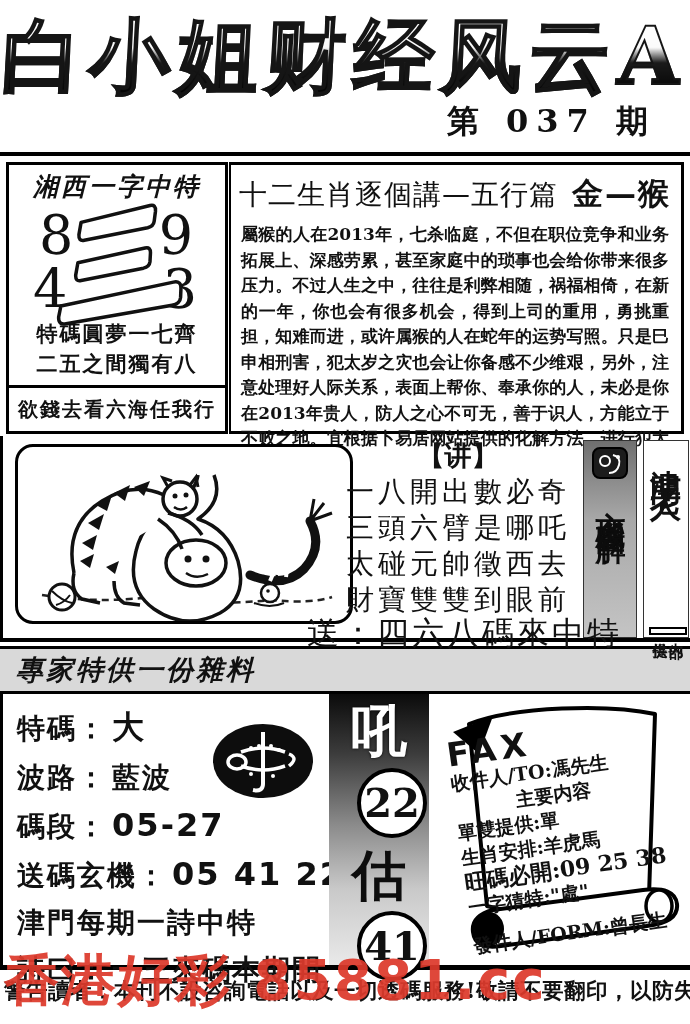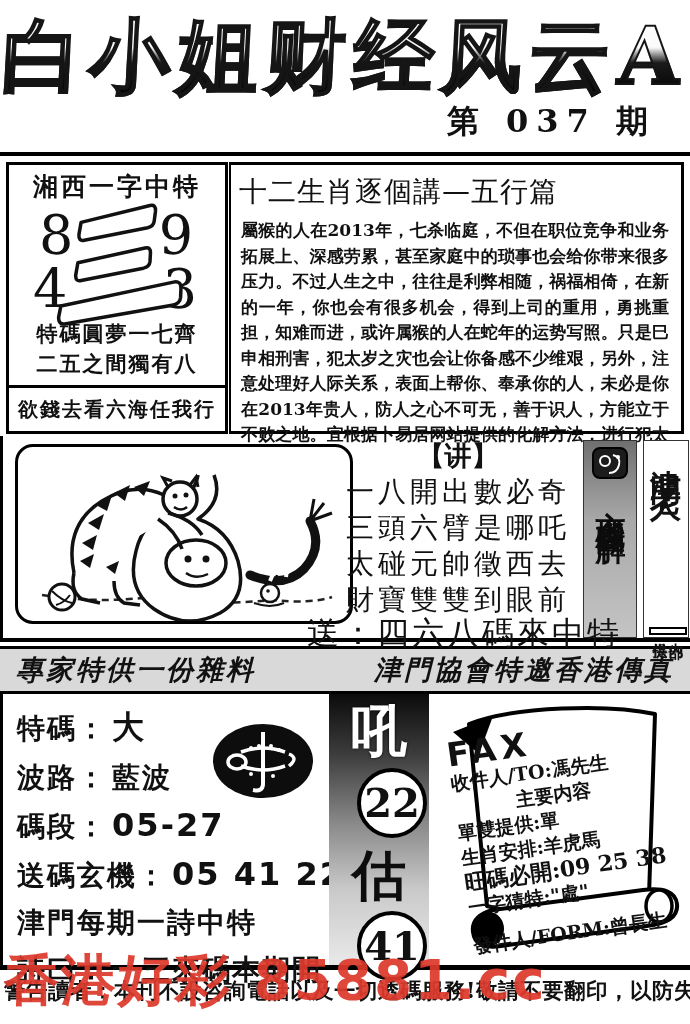--- a/index.html
+++ b/index.html
@@ -18,21 +18,21 @@
     -webkit-text-stroke:2px #151515;
     transform:skewX(-3deg);
   }
   .issue-no { text-align:right; padding-right:34px; font-weight:bold;
     font-size:32px; letter-spacing:8px; margin-top:2px; }
   .top-rule { border-top:4px solid #000; margin-top:8px; }
 
   
   .row1 { display:flex; margin:6px 6px 0 6px; height:272px; }
   .left-box { width:222px; border:3px solid #000; display:flex; flex-direction:column; }
-  .lb-title { text-align:center; font-weight:bold; font-size:25px; letter-spacing:3px; padding-top:5px; }
+  .lb-title { text-align:center; font-weight:bold; font-size:25px; letter-spacing:3px; padding-top:5px;font-style:italic; }
   .lb-nums { position:relative; flex:1; }
   .lb-num { position:absolute; font-family:"DejaVu Serif",serif; font-size:54px; line-height:1; }
   .n-tl { left:30px; top:6px; } .n-tr { right:32px; top:6px; }
   .n-bl { left:24px; bottom:2px; } .n-br { right:28px; bottom:2px; }
   .lb-center { position:absolute; left:50%; top:52%; transform:translate(-50%,-50%) rotate(-4deg); }
   .lb-verse { text-align:center; font-weight:bold; font-size:21px; letter-spacing:2px; line-height:30px; padding-bottom:6px; }
   .lb-footer { border-top:3px solid #000; text-align:center; font-weight:bold; font-size:20px; letter-spacing:2px; padding:8px 0; }
 
   .zodiac-box { flex:1; border:3px solid #000; border-left-width:2px; margin-left:1px; }
   .zb-head { display:flex; justify-content:space-between; align-items:baseline; padding:8px 10px 0 8px; }
@@ -131,20 +131,21 @@
       <div class="lb-verse">
         <div>特碼圓夢一七齊</div>
         <div>二五之間獨有八</div>
       </div>
       <div class="lb-footer">欲錢去看六海任我行</div>
     </div>
 
     <div class="zodiac-box">
       <div class="zb-head">
         <span class="zb-title">十二生肖逐個講—五行篇</span>
+        <span class="zb-elem">金—猴</span>
       </div>
       <div class="zb-body">屬猴的人在2013年，七杀临庭，不但在职位竞争和业务拓展上、深感劳累，甚至家庭中的琐事也会给你带来很多压力。不过人生之中，往往是利弊相随，祸福相倚，在新的一年，你也会有很多机会，得到上司的重用，勇挑重担，知难而进，或许属猴的人在蛇年的运势写照。只是巳申相刑害，犯太岁之灾也会让你备感不少维艰，另外，注意处理好人际关系，表面上帮你、奉承你的人，未必是你在2013年贵人，防人之心不可无，善于识人，方能立于不败之地。宜根据卜易居网站提供的化解方法，进行犯太岁的化解。</div>
     </div>
   </div>
 
   <div class="row2">
     <div class="tiger-frame">
       <svg width="332" height="174" viewBox="0 0 332 174">
 
         <path d="M24,148 q50,8 100,3 q70,8 130,2 q40,4 60,-3" fill="none" stroke="#222" stroke-width="2.5" stroke-dasharray="7 5"></path>
@@ -212,21 +213,20 @@
       <span class="vtext">津門老人</span>
       <div class="stamp-box">
         <span>提供</span>
         <span>内部</span>
       </div>
     </div>
   </div>
 
   <div class="band">
     <span>專家特供一份雜料</span>
-    <span>津門協會特邀香港傳真</span>
   </div>
 
   <div class="row4">
     <div class="info-lines">
       <div class="info-row">
         <span class="info-label">特碼：</span>
         <span class="info-value">大</span>
       </div>
       <div class="info-row">
         <span class="info-label">波路：</span>

